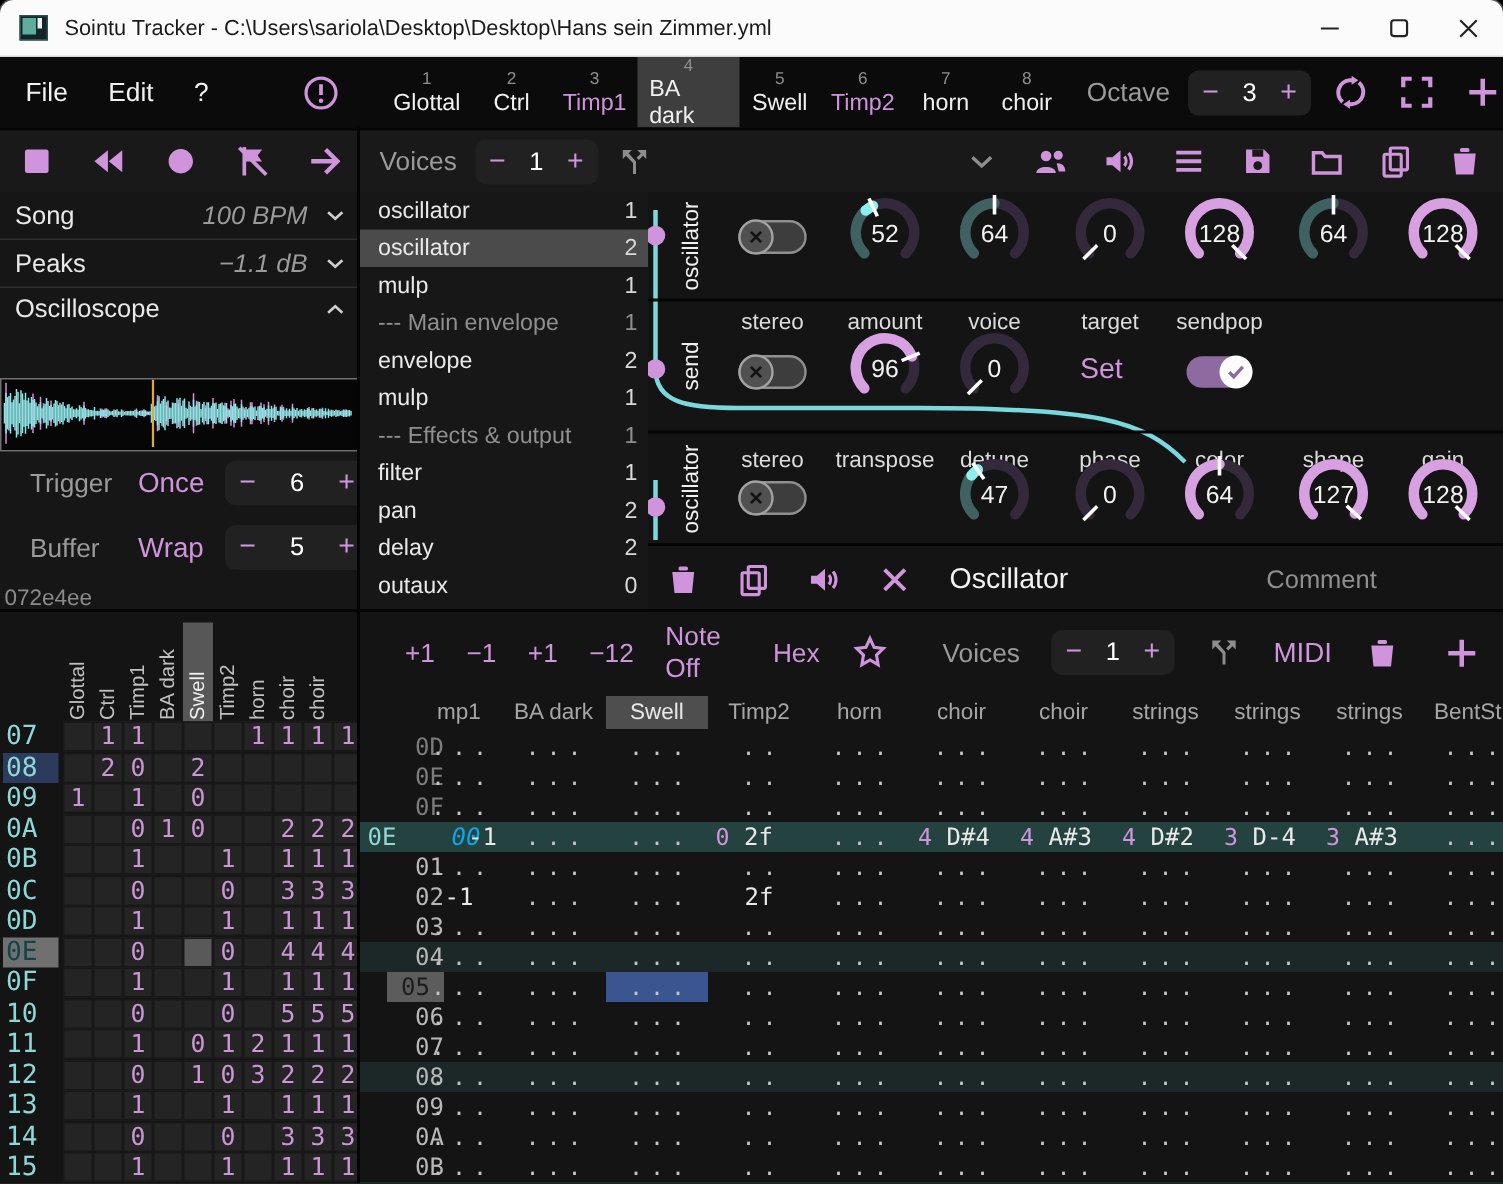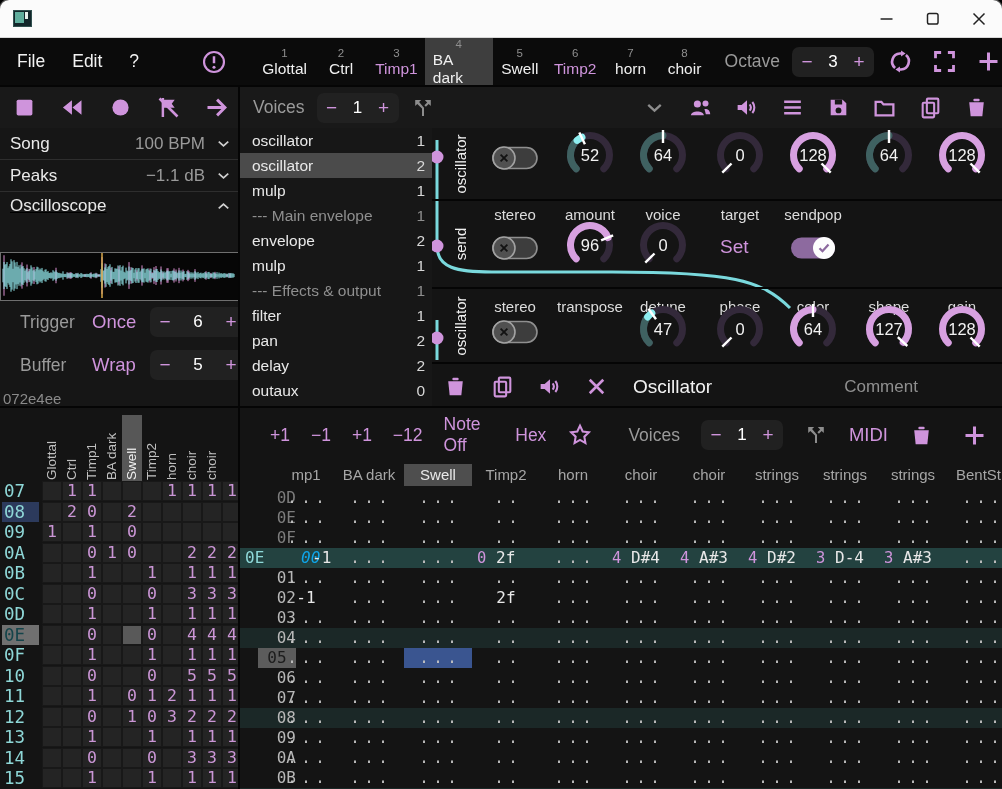--- a/index.html
+++ b/index.html
@@ -50,21 +50,21 @@
             border-top:2px solid #050505;box-sizing:border-box;display:flex;align-items:center;}
   .transport{display:flex;align-items:center;gap:21px;padding-left:11px;width:228px;}
   .t2voices{display:flex;align-items:center;gap:12px;margin-left:14px;}
   .t2label{color:var(--dim);font-size:17.5px;}
   .t2right{margin-left:auto;display:flex;align-items:center;gap:21px;padding-right:13px;}
 
   
   .song-panel{position:absolute;left:0;top:128px;width:240px;height:280px;background:var(--panel);}
   .stat{height:32px;border-bottom:1px solid #2e2e2e;display:flex;align-items:center;box-sizing:border-box;}
   .stat .l{color:#e9e9e9;font-size:17px;margin-left:10px;}
-  .stat .v{color:var(--dim);font-size:17px;margin-left:auto;}
+  .stat .v{color:var(--dim);font-size:17px;margin-left:auto;font-style:italic;}
   .stat .c{margin:0 7px 0 9px;}
   .scope{position:absolute;left:0px;top:124px;width:238px;height:47px;background:#060606;border:1px solid #6f6f6f;}
   .trig{position:absolute;left:10px;top:173px;width:240px;height:42px;display:flex;align-items:center;}
   .trig .l{color:var(--dim);font-size:17.5px;margin-left:10px;width:72px;}
   .trig .m{color:var(--pink);font-size:18.5px;width:58px;}
   .hash{position:absolute;left:3px;top:262px;color:#8a8a8a;font-size:15px;}
 
   .unit-list{position:absolute;left:240px;top:128px;width:192px;height:280px;background:#171717;overflow:hidden;}
   .uitem{height:25px;display:flex;align-items:center;}
   .uitem .nm{color:#e9e9e9;font-size:15.5px;margin-left:12px;white-space:pre;}
@@ -124,20 +124,21 @@
 </head>
 <body>
 
 <div class="win">
 
   <div class="titlebar">
     <div class="appicon">
         <span class="a"></span>
         <span class="b"></span>
       </div>
+    <div class="wtitle">Sointu Tracker - C:\Users\sariola\Desktop\Desktop\Hans sein Zimmer.yml</div>
     <div class="winbtns" id="winbtns">
         <div class="winbtn">
           <span class="icon dark">
             <svg width="22" height="22" viewBox="0 0 24 24">
               <path class="s" d="M5 12h13" stroke-width="1.6"></path>
             </svg>
           </span>
         </div>
         <div class="winbtn">
           <span class="icon dark">
@@ -342,21 +343,21 @@
       </div>
       <div class="stat">
         <span class="l">Peaks</span>
         <span class="v">−1.1 dB</span>
         <span class="c icon" style="color: rgb(204, 204, 204);">
           <svg width="19" height="19" viewBox="0 0 24 24">
             <path class="s" d="M6 9.5 12 15l6-5.5" stroke-width="2.2" style="stroke: rgb(207, 207, 207);"></path>
           </svg>
         </span>
       </div>
-      <div class="stat" style="height: 28px; border-bottom: none; text-decoration: underline;">
+      <div class="stat" style="height: 28px; border-bottom: none;">
         <span class="l">Oscilloscope</span>
         <span class="c icon" style="margin-left: auto;">
           <svg width="19" height="19" viewBox="0 0 24 24">
             <path class="s" d="M6 14.5 12 9l6 5.5" stroke-width="2.2" style="stroke: rgb(207, 207, 207);"></path>
           </svg>
         </span>
       </div>
       <div class="scope">
       <svg id="scopesvg" width="236" height="45">
           <line x1="2" y1="15.69097613597732" x2="2" y2="29.30902386402268" stroke="#8fe3e6" stroke-width="1"></line>

